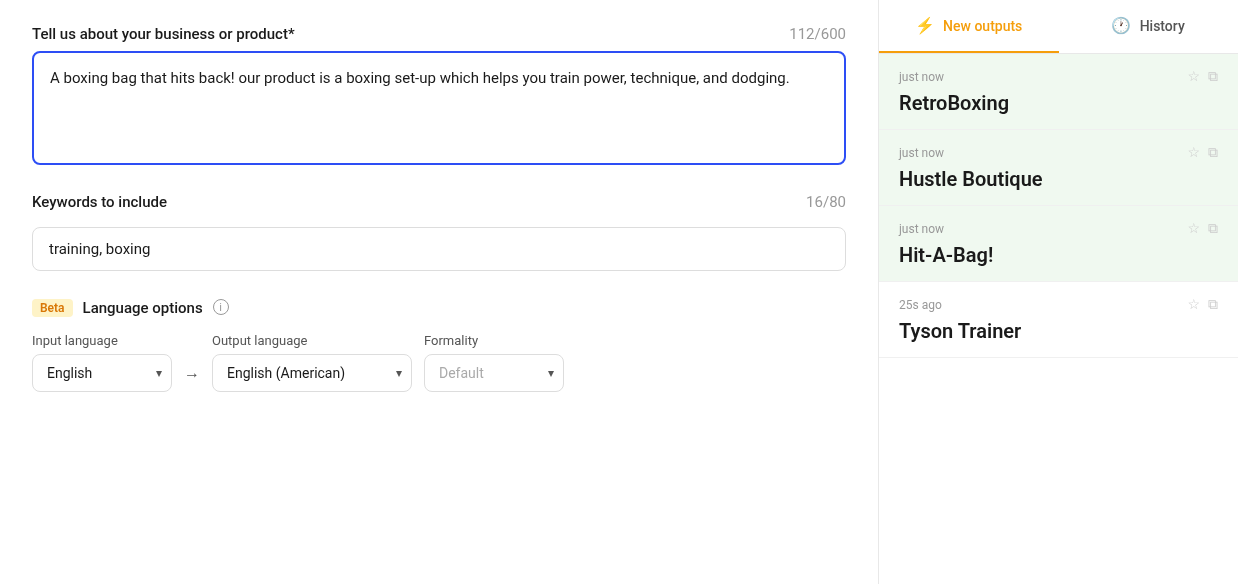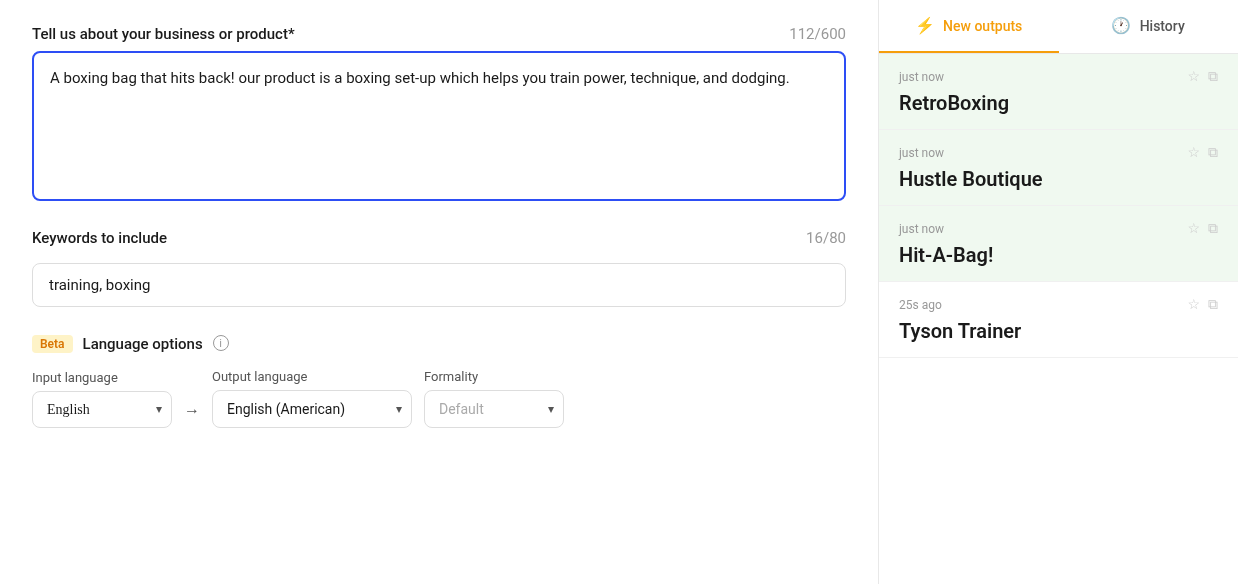--- a/index.html
+++ b/index.html
@@ -33,21 +33,21 @@
       color: #1a1a1a;
     }
 
     .char-count {
       font-size: 15px;
       color: #999;
     }
 
     .business-textarea {
       width: 100%;
-      height: 150px;
+      height: 114px;
       border: 2px solid #2d4ef5;
       border-radius: 8px;
       padding: 14px 16px;
       font-size: 15px;
       color: #1a1a1a;
       resize: none;
       outline: none;
       line-height: 1.5;
       font-family: inherit;
     }
@@ -142,21 +142,20 @@
       outline: none;
       font-family: inherit;
     }
 
     .lang-select-wide {
       min-width: 200px;
     }
 
     .lang-select-narrow {
       min-width: 140px;
-      font-family: Liberation Serif, serif;
     }
 
     .lang-select-formality {
       min-width: 140px;
       color: #aaa;
     }
 
     .chevron-icon {
       position: absolute;
       right: 10px;

